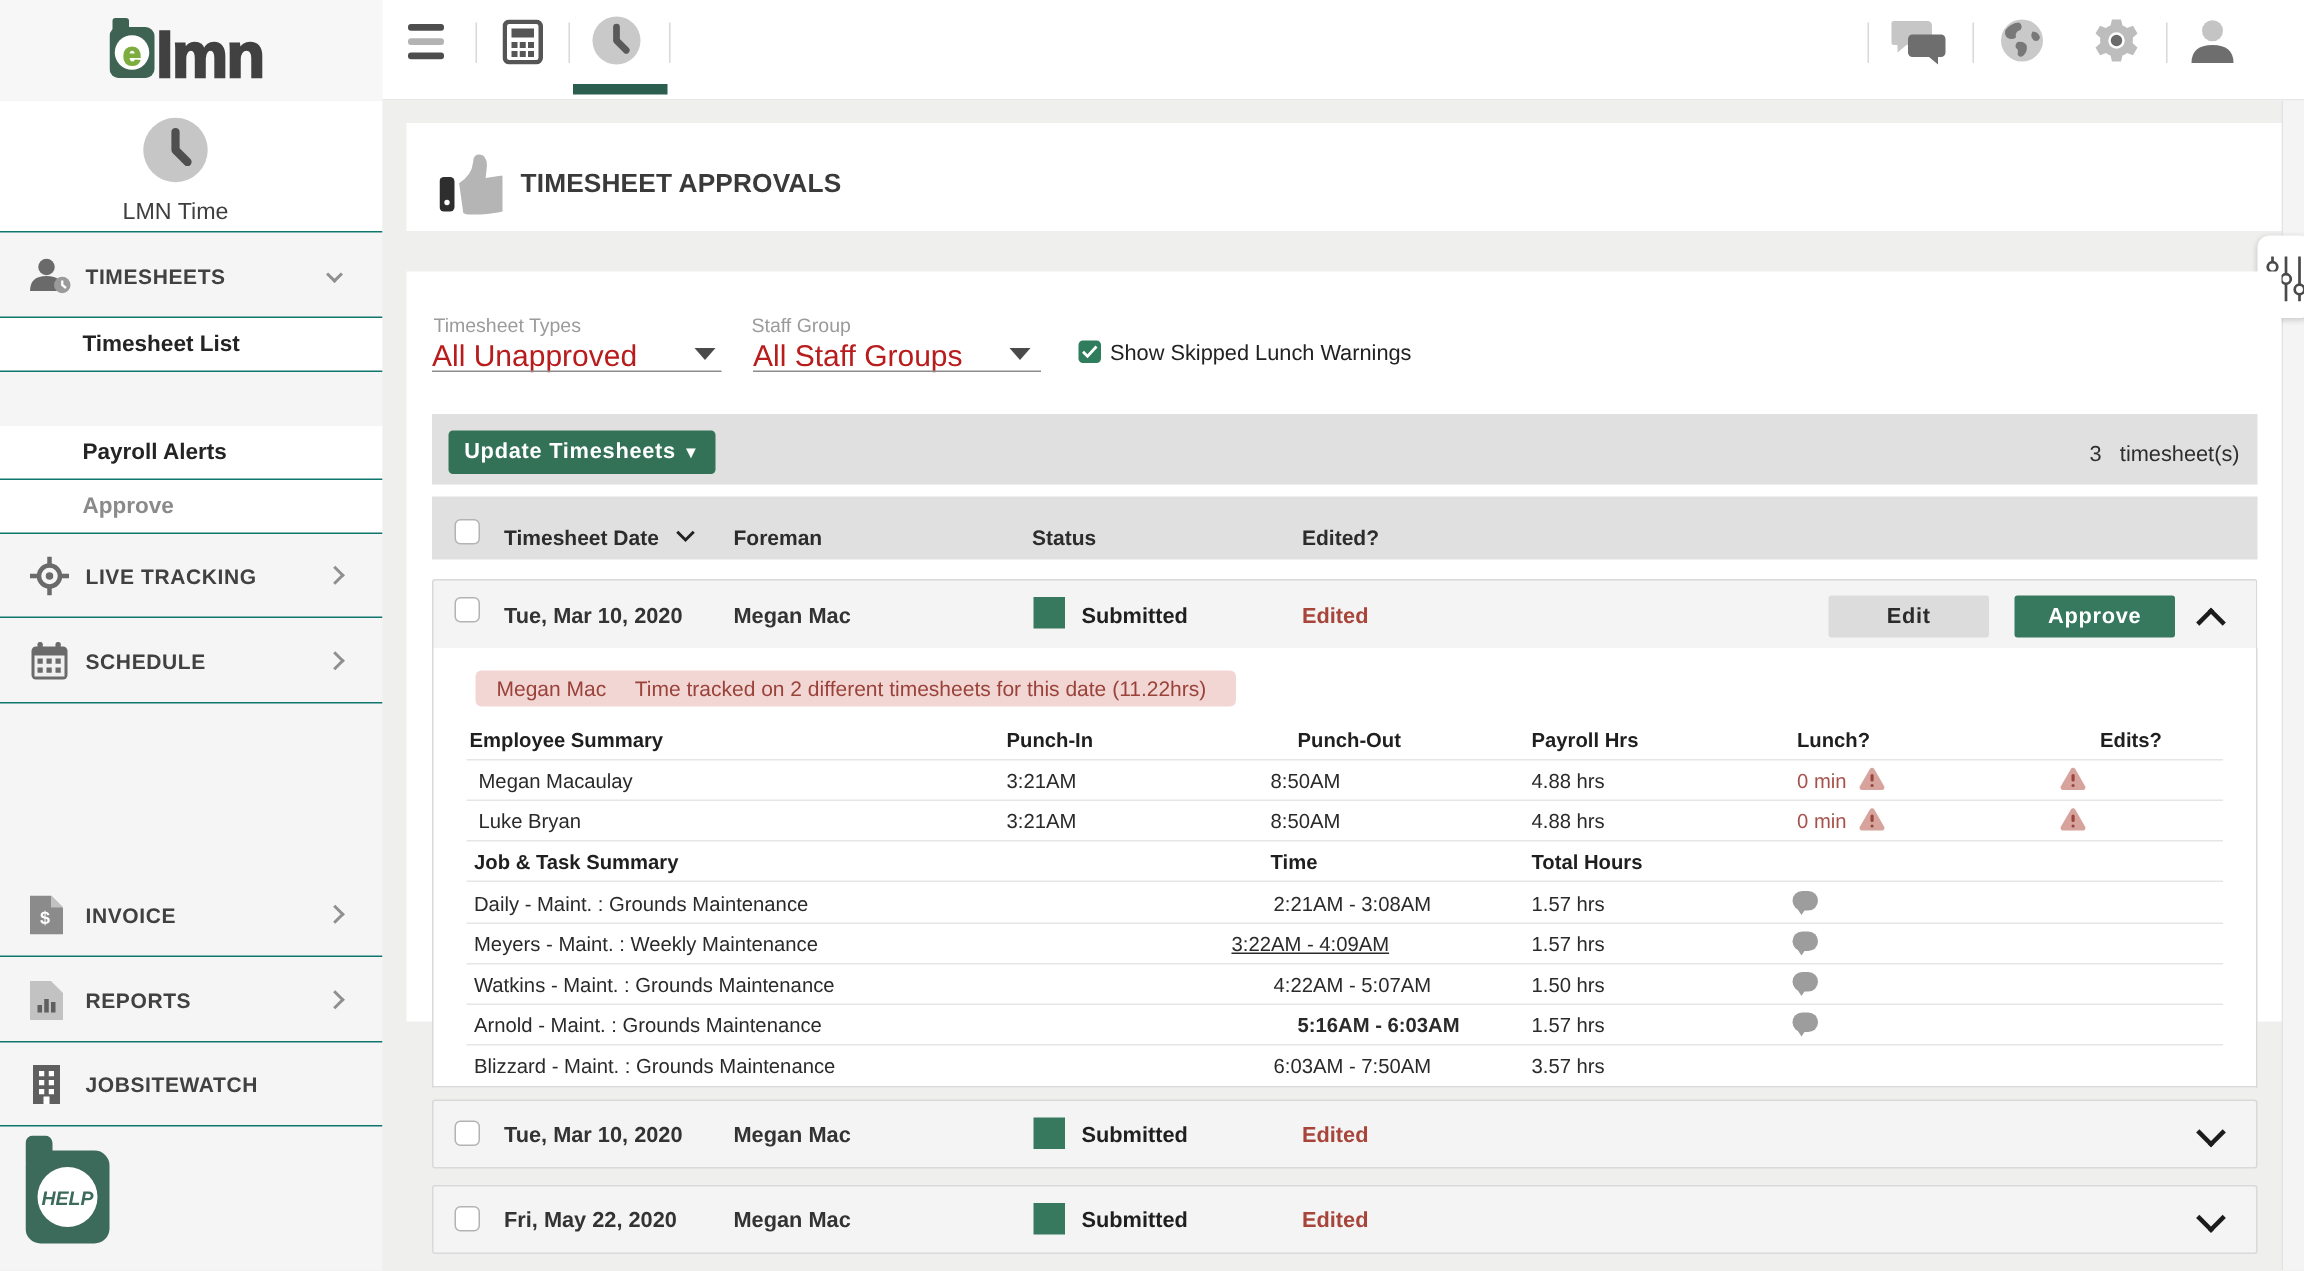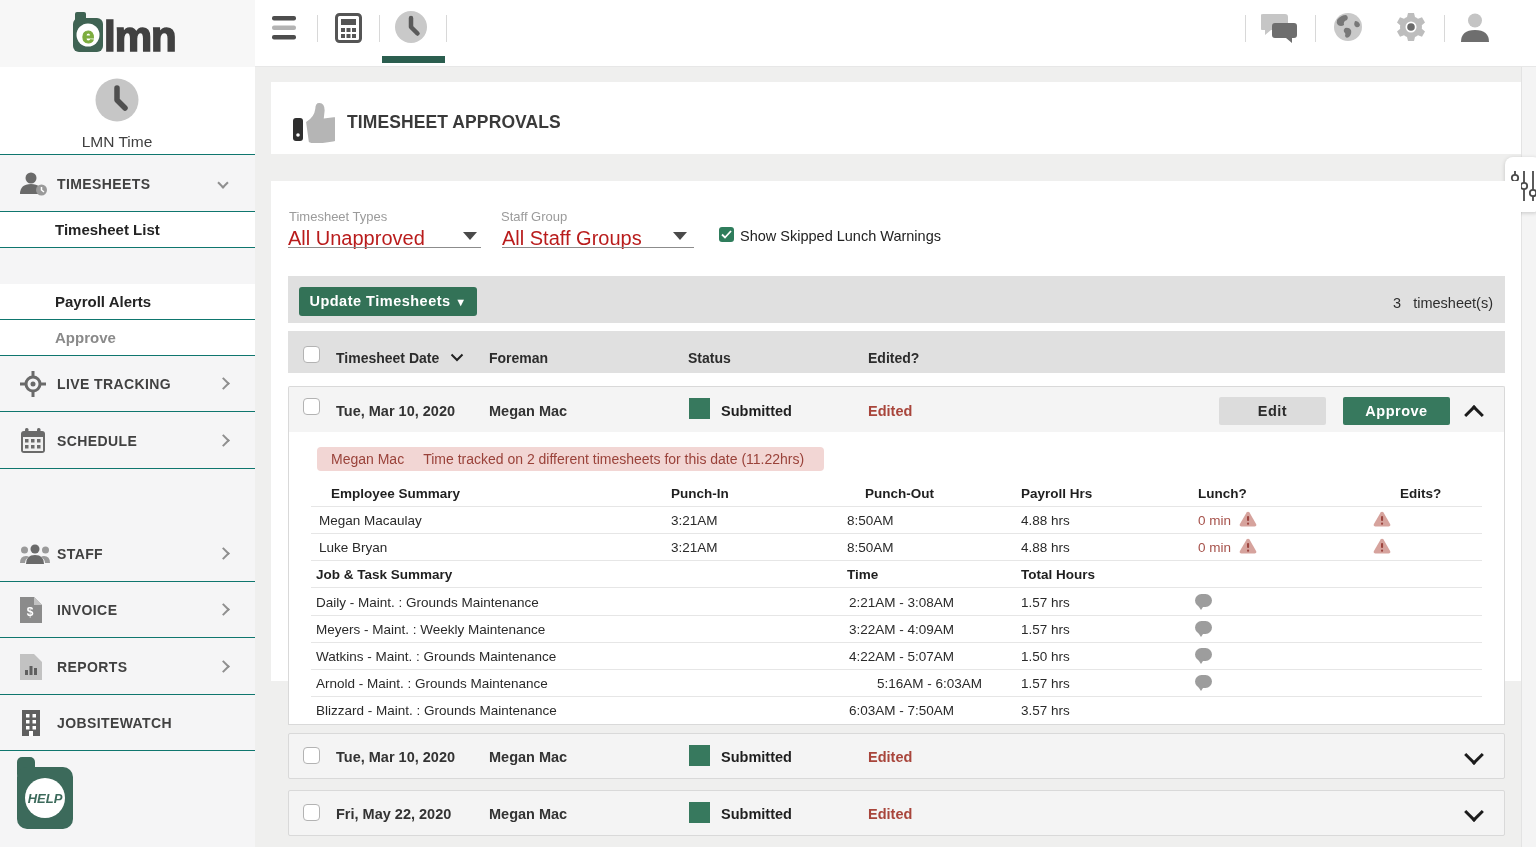--- a/index.html
+++ b/index.html
@@ -174,32 +174,20 @@
             <rect x="11" y="11" width="3.5" height="3.5"></rect>
             <rect x="17" y="11" width="3.5" height="3.5"></rect>
           <rect x="5" y="17" width="3.5" height="3.5"></rect>
             <rect x="11" y="17" width="3.5" height="3.5"></rect>
             <rect x="17" y="17" width="3.5" height="3.5"></rect>
         </g>
       </svg>
       <div class="side-label" style="top:21px">SCHEDULE</div>
         <div class="chev-r" style="top:24px"></div>
     </div>
-    <div class="sideitem" style="top:458px;height:57px;">
-      <svg class="sideicon" width="30" height="22" style="top:19px" viewBox="0 0 30 22">
-        <circle cx="15" cy="5" r="4.5" fill="#6a6a6a"></circle>
-        <path d="M6 20 q0 -9 9 -9 q9 0 9 9 z" fill="#6a6a6a"></path>
-        <circle cx="4.5" cy="6" r="3.5" fill="#9a9a9a"></circle>
-        <path d="M0 19 q0 -7 6 -7 q2 0 3 1 q-4 2 -4 6 z" fill="#9a9a9a"></path>
-        <circle cx="25.5" cy="6" r="3.5" fill="#9a9a9a"></circle>
-        <path d="M30 19 q0 -7 -6 -7 q-2 0 -3 1 q4 2 4 6 z" fill="#9a9a9a"></path>
-      </svg>
-      <div class="side-label" style="top:21px">STAFF</div>
-        <div class="chev-r" style="top:24px"></div>
-    </div>
     <div class="sideitem" style="top:515px;height:56px;">
       <svg class="sideicon" width="22" height="26" style="top:15px" viewBox="0 0 22 26">
         <path d="M0 0 h14 l8 8 v18 h-22 z" fill="#8b8b8b"></path>
         <path d="M14 0 l8 8 h-8 z" fill="#c2c2c2"></path>
         <text x="10" y="19" font-size="12" font-weight="700" fill="#fff" text-anchor="middle" font-family="Liberation Sans">$</text>
       </svg>
       <div class="side-label" style="top:20px">INVOICE</div>
         <div class="chev-r" style="top:23px"></div>
     </div>
     <div class="sideitem" style="top:571px;height:57px;">
@@ -296,21 +284,21 @@
       <div class="gsq" style="left:418px;top:217px;"></div>
       <div class="rtext" style="left:450px;top:222px;color:#1f1f1f;">Submitted</div>
       <div class="edited" style="left:597px;top:222px;">Edited</div>
       <div id="btn-edit" style="top:216px;">Edit</div>
       <div id="btn-appr" style="top:216px;">Approve</div>
       <div class="chev-u" style="left:1196px;top:227px;"></div>
 
       <div id="detail">
         <div id="badge"><span style="margin-left:14px;">Megan Mac</span><span style="margin-left:19px;">Time tracked on 2 different timesheets for this date (11.22hrs)</span></div>
 
-        <div class="tcell tb" style="left:42px;top:54px;">Employee Summary</div>
+        <div class="tcell tb" style="left:24px;top:54px;">Employee Summary</div>
         <div class="tcell tb" style="left:382px;top:54px;">Punch-In</div>
         <div class="tcell tb" style="left:576px;top:54px;text-align:right;">Punch-Out</div>
         <div class="tcell tb" style="left:732px;top:54px;">Payroll Hrs</div>
         <div class="tcell tb" style="left:909px;top:54px;">Lunch?</div>
         <div class="tcell tb" style="left:1111px;top:54px;">Edits?</div>
         <div class="tline" style="top:74px;"></div>
         <div class="tcell" style="left:30px;top:81px;">Megan Macaulay</div>
         <div class="tcell" style="left:382px;top:81px;">3:21AM</div>
         <div class="tcell" style="left:558px;top:81px;">8:50AM</div>
         <div class="tcell" style="left:732px;top:81px;">4.88 hrs</div>
@@ -345,31 +333,31 @@
         <div class="tcell tb" style="left:27px;top:135px;">Job &amp; Task Summary</div>
         <div class="tcell tb" style="left:558px;top:135px;">Time</div>
         <div class="tcell tb" style="left:732px;top:135px;">Total Hours</div>
         <div class="tline" style="top:155px;"></div>
         <div class="tcell" style="left:27px;top:163px;">Daily - Maint. : Grounds Maintenance</div>
         <div class="tcell" style="left:560px;top:163px;">2:21AM - 3:08AM</div>
         <div class="tcell" style="left:732px;top:163px;">1.57 hrs</div>
         <div class="bubble" style="left:906px;top:162px;"></div>
         <div class="tline" style="top:183px;"></div>
         <div class="tcell" style="left:27px;top:190px;">Meyers - Maint. : Weekly Maintenance</div>
-        <div class="tcell" style="left:560px;top:190px;">3:22AM - 4:09AM</div>
+        <div class="tcell" style="left:532px;top:190px;text-decoration:underline;">3:22AM - 4:09AM</div>
         <div class="tcell" style="left:732px;top:190px;">1.57 hrs</div>
         <div class="bubble" style="left:906px;top:189px;"></div>
         <div class="tline" style="top:210px;"></div>
         <div class="tcell" style="left:27px;top:217px;">Watkins - Maint. : Grounds Maintenance</div>
         <div class="tcell" style="left:560px;top:217px;">4:22AM - 5:07AM</div>
         <div class="tcell" style="left:732px;top:217px;">1.50 hrs</div>
         <div class="bubble" style="left:906px;top:216px;"></div>
         <div class="tline" style="top:237px;"></div>
         <div class="tcell" style="left:27px;top:244px;">Arnold - Maint. : Grounds Maintenance</div>
-        <div class="tcell" style="left:588px;top:244px;">5:16AM - 6:03AM</div>
+        <div class="tcell" style="left:576px;top:244px;font-weight:bold;">5:16AM - 6:03AM</div>
         <div class="tcell" style="left:732px;top:244px;">1.57 hrs</div>
         <div class="bubble" style="left:906px;top:243px;"></div>
         <div class="tline" style="top:264px;"></div>
         <div class="tcell" style="left:27px;top:271px;">Blizzard - Maint. : Grounds Maintenance</div>
         <div class="tcell" style="left:560px;top:271px;">6:03AM - 7:50AM</div>
         <div class="tcell" style="left:732px;top:271px;">3.57 hrs</div>
       </div>
 
       <div class="rowbox" style="top:552px;"></div>
       <div class="cbox" style="left:32px;top:566px;"></div>

